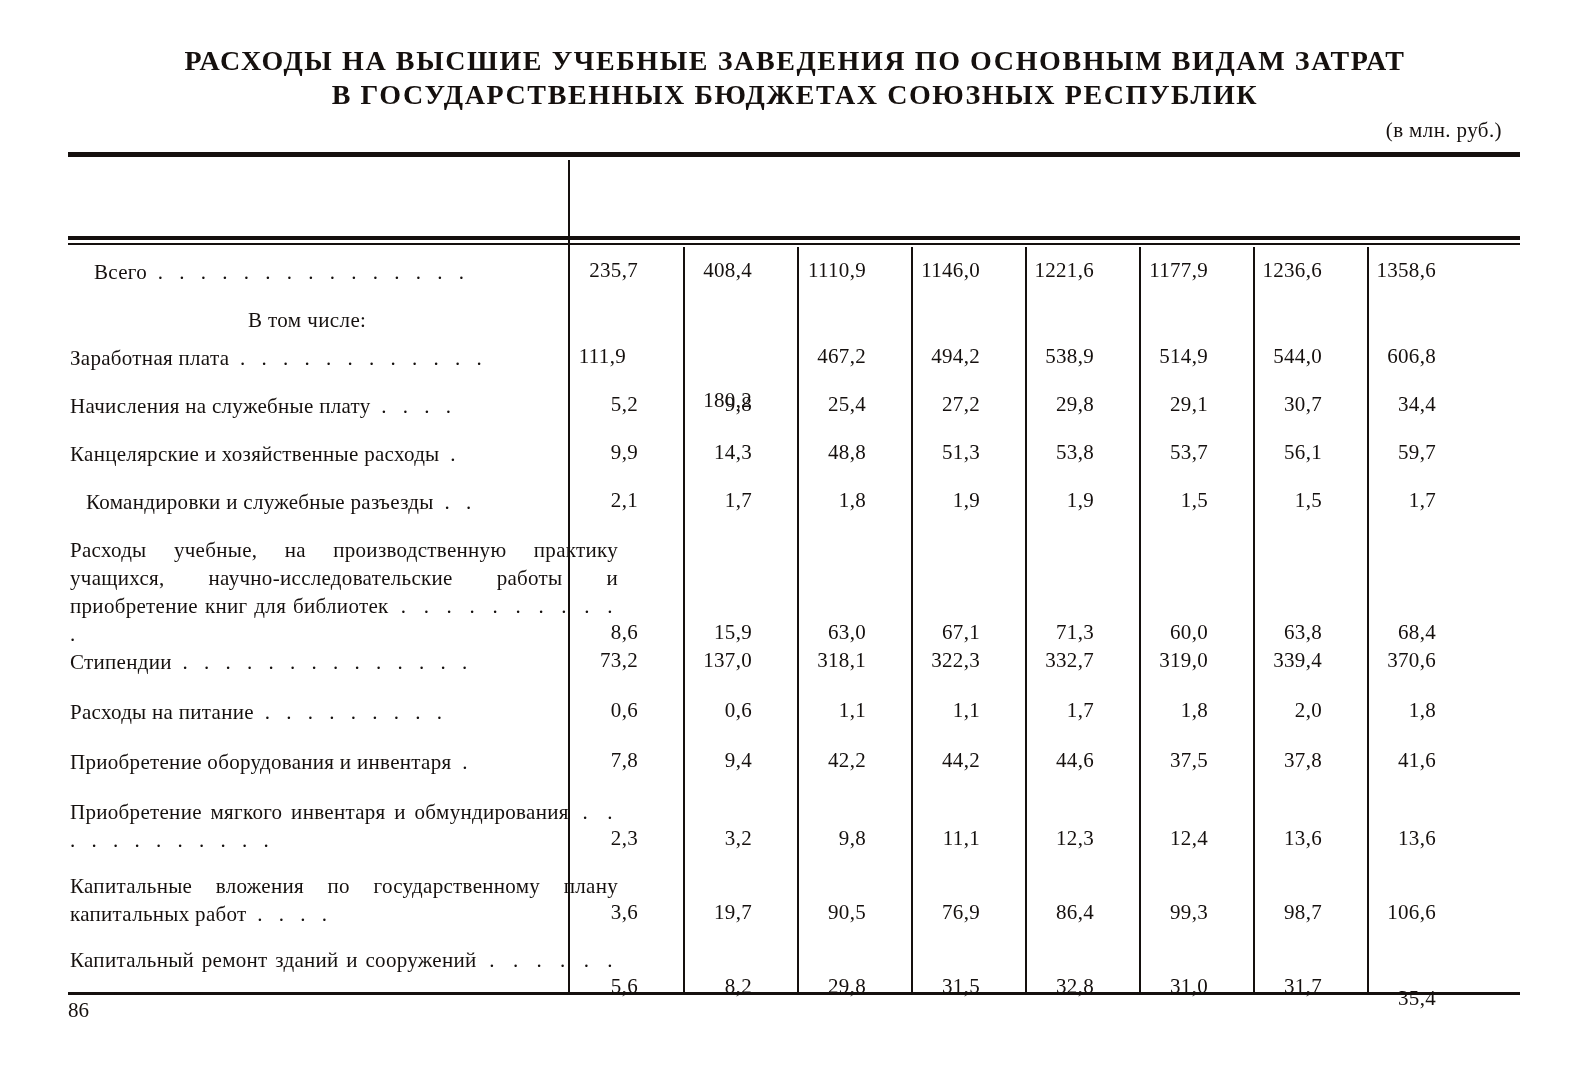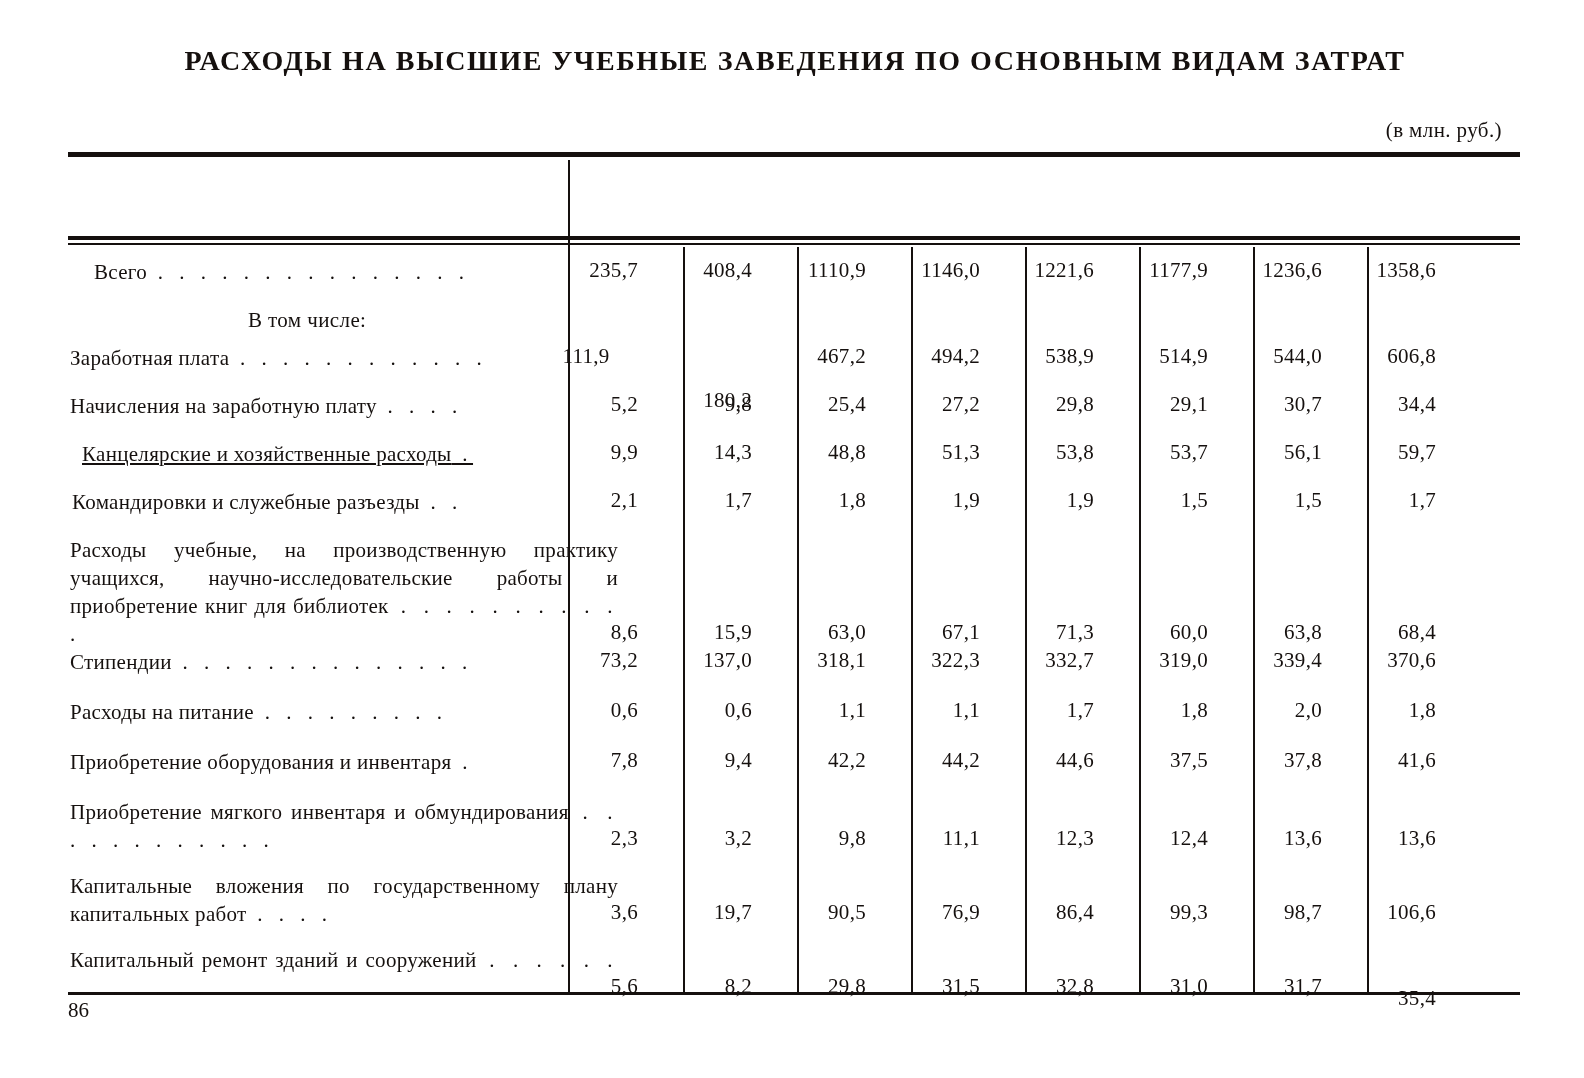--- a/index.html
+++ b/index.html
@@ -148,20 +148,21 @@
     text-align-last: left;
   }
 </style>
 </head>
 <body>
 
 <div class="page">
 
   <div class="title-block">
     <div class="title-line">РАСХОДЫ НА ВЫСШИЕ УЧЕБНЫЕ ЗАВЕДЕНИЯ ПО ОСНОВНЫМ ВИДАМ ЗАТРАТ</div>
+    <div class="title-line">В ГОСУДАРСТВЕННЫХ БЮДЖЕТАХ СОЮЗНЫХ РЕСПУБЛИК</div>
   </div>
 
   <div class="units">(в млн. руб.)</div>
 
   <div class="rule-top"></div>
   <div class="rule-head"></div>
   <div class="rule-head2"></div>
   <div class="rule-bottom"></div>
 
   <div class="vline" style="left:568px;"></div>
@@ -185,56 +186,56 @@
       <div class="val" style="left:922px;">1221,6</div>
       <div class="val" style="left:1036px;">1177,9</div>
       <div class="val" style="left:1150px;">1236,6</div>
       <div class="val" style="left:1264px;">1358,6</div>
     </div>
 
     <div class="subhead" style="left:180px; top:60px;">В том числе:</div>
 
     <div class="row" style="top:96px;">
       <div class="label" style="left:2px;"><span>Заработная плата</span><span class="dots"> . . . . . . . . . . . .</span></div>
-      <div class="val" style="left:466px;text-align:center;">111,9</div>
+      <div class="val" style="left:454px;">111,9</div>
       <div class="val" style="left:580px;margin-top:44px;">180,2</div>
       <div class="val" style="left:694px;">467,2</div>
       <div class="val" style="left:808px;">494,2</div>
       <div class="val" style="left:922px;">538,9</div>
       <div class="val" style="left:1036px;">514,9</div>
       <div class="val" style="left:1150px;">544,0</div>
       <div class="val" style="left:1264px;">606,8</div>
     </div>
 
     <div class="row" style="top:144px;">
-      <div class="label" style="left:2px;"><span>Начисления на заработную плату</span><span class="dots"> . . . .</span></div>
+      <div class="label" style="left:2px;"><span>Начисления на служебные плату</span><span class="dots"> . . . .</span></div>
       <div class="val" style="left:466px;">5,2</div>
       <div class="val" style="left:580px;">9,8</div>
       <div class="val" style="left:694px;">25,4</div>
       <div class="val" style="left:808px;">27,2</div>
       <div class="val" style="left:922px;">29,8</div>
       <div class="val" style="left:1036px;">29,1</div>
       <div class="val" style="left:1150px;">30,7</div>
       <div class="val" style="left:1264px;">34,4</div>
     </div>
 
     <div class="row" style="top:192px;">
-      <div class="label" style="left:14px;text-decoration:underline;"><span>Канцелярские и хозяйственные расходы</span><span class="dots"> .</span></div>
+      <div class="label" style="left:2px;"><span>Канцелярские и хозяйственные расходы</span><span class="dots"> .</span></div>
       <div class="val" style="left:466px;">9,9</div>
       <div class="val" style="left:580px;">14,3</div>
       <div class="val" style="left:694px;">48,8</div>
       <div class="val" style="left:808px;">51,3</div>
       <div class="val" style="left:922px;">53,8</div>
       <div class="val" style="left:1036px;">53,7</div>
       <div class="val" style="left:1150px;">56,1</div>
       <div class="val" style="left:1264px;">59,7</div>
     </div>
 
     <div class="row" style="top:240px;">
-      <div class="label" style="left:4px;"><span>Командировки и служебные разъезды</span><span class="dots"> . .</span></div>
+      <div class="label" style="left:18px;"><span>Командировки и служебные разъезды</span><span class="dots"> . .</span></div>
       <div class="val" style="left:466px;">2,1</div>
       <div class="val" style="left:580px;">1,7</div>
       <div class="val" style="left:694px;">1,8</div>
       <div class="val" style="left:808px;">1,9</div>
       <div class="val" style="left:922px;">1,9</div>
       <div class="val" style="left:1036px;">1,5</div>
       <div class="val" style="left:1150px;">1,5</div>
       <div class="val" style="left:1264px;">1,7</div>
     </div>
 

